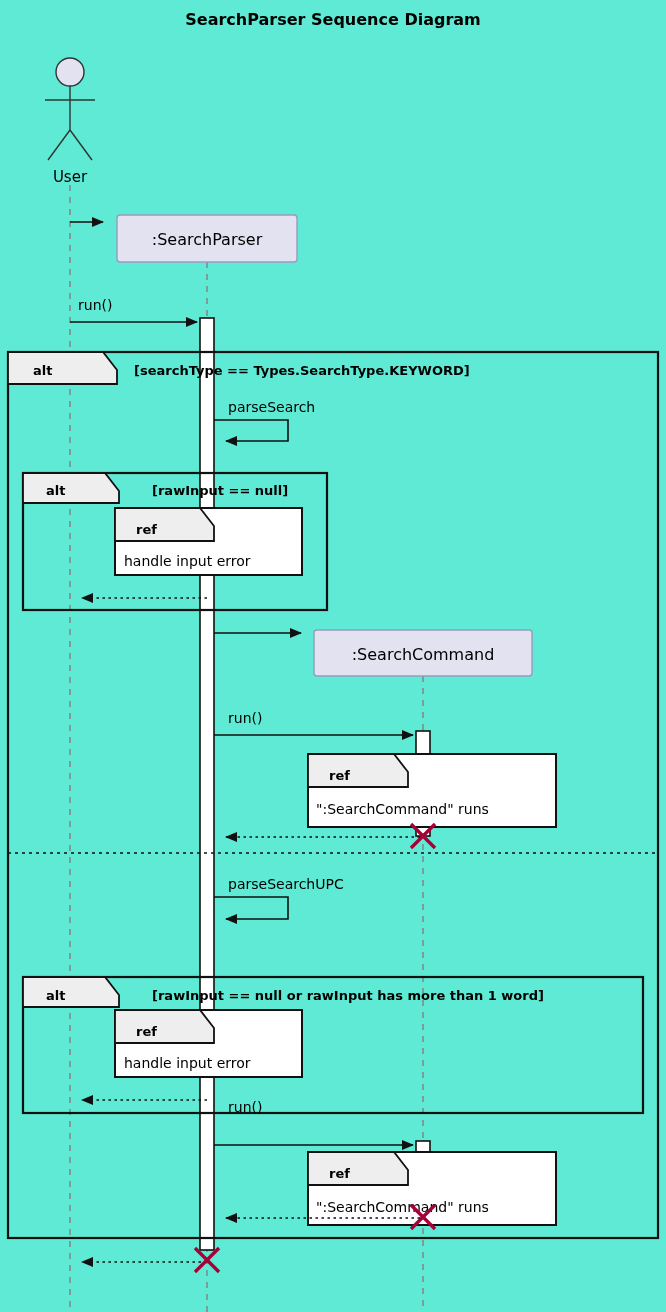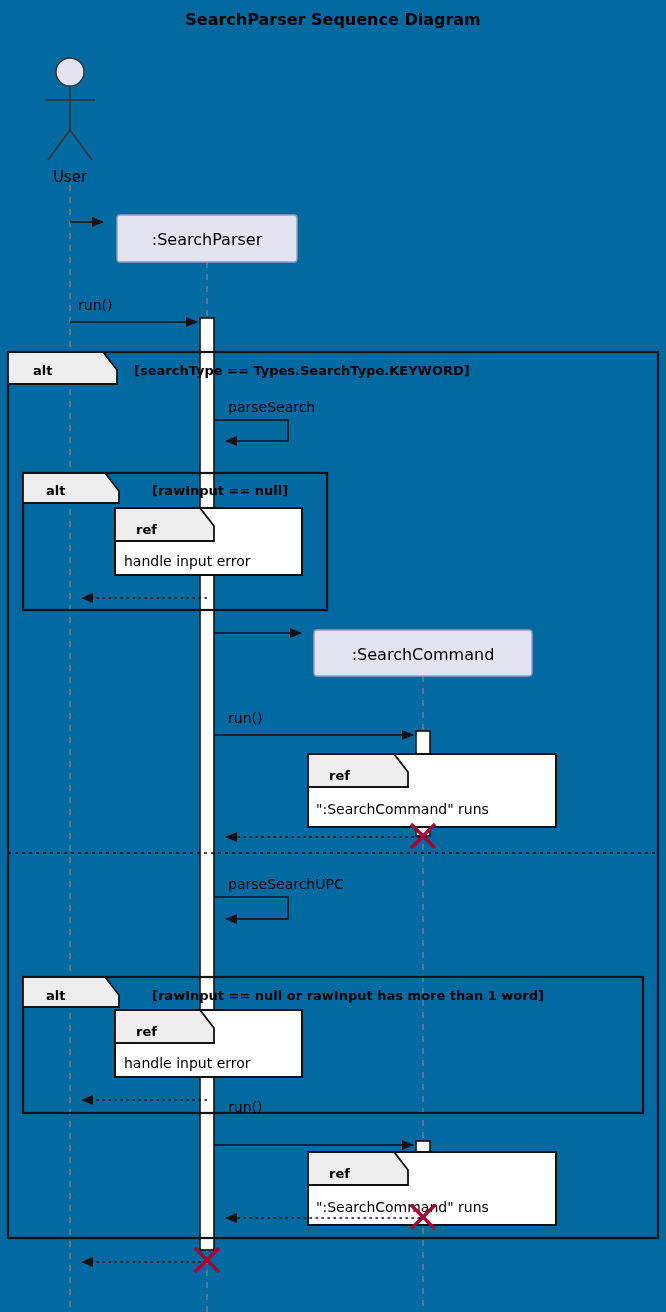--- a/index.html
+++ b/index.html
@@ -7,21 +7,21 @@
     padding: 0;
     background: #ffffff;
   }
   body {
     font-family: "DejaVu Sans", sans-serif;
   }
   #diagram-root {
     position: relative;
     width: 666px;
     height: 1312px;
-    background: #0369a1;
+    background: #5eead4;
     overflow: hidden;
   }
   svg.diagram {
     display: block;
     width: 666px;
     height: 1312px;
   }
   .t-title {
     font-family: "DejaVu Sans", sans-serif;
     font-size: 16px;

